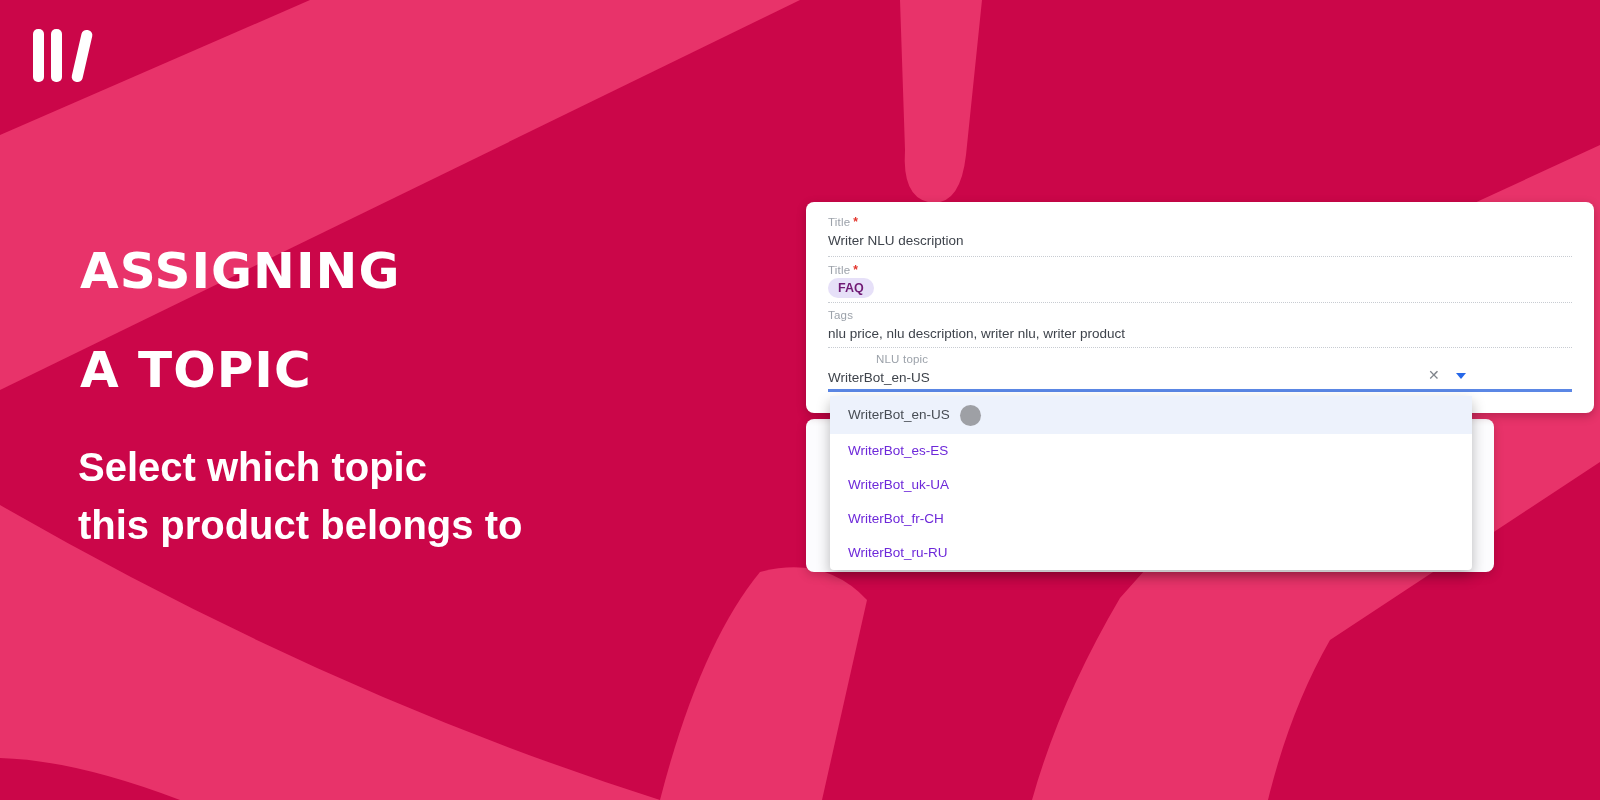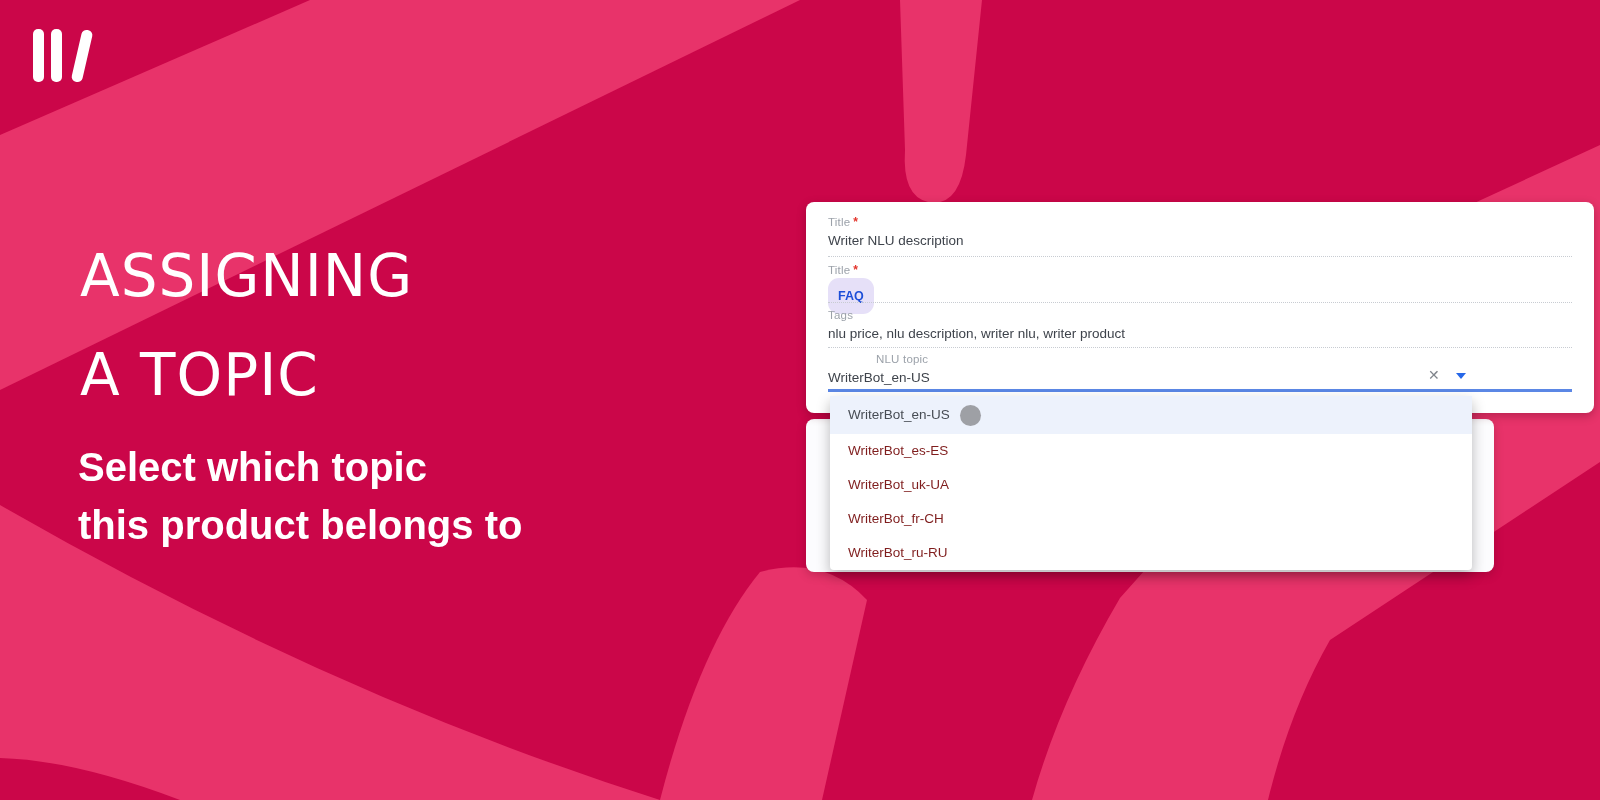--- a/index.html
+++ b/index.html
@@ -6,48 +6,48 @@
   .stage{position:relative;width:1600px;height:800px;overflow:hidden;font-family:"Liberation Sans",sans-serif;}
   .bg{position:absolute;left:0;top:0;width:1600px;height:800px;display:block;}
 
   
   .logo{position:absolute;left:33px;top:29px;display:flex;gap:7px;}
   .logo .bar{width:11px;height:53px;background:#ffffff;border-radius:5px;}
   .logo .bar.tilted{transform:rotate(13deg);transform-origin:50% 88%;margin-left:3px;}
 
   
   .headline{position:absolute;left:80px;top:188px;color:#fff;
-    font-family:"DejaVu Sans",sans-serif;font-weight:normal;font-size:58px;line-height:99px;letter-spacing:1px;}
+    font-family:"DejaVu Sans",sans-serif;font-weight:bold;font-size:50px;line-height:99px;letter-spacing:1px;}
   .headline span{display:block;}
   .subtitle{position:absolute;left:78px;top:398px;color:#fff;font-size:40px;line-height:58px;font-weight:700;}
   .subtitle span{display:block;}
 
   
   .main-card{position:absolute;left:806px;top:202px;width:788px;height:211px;background:#fff;
     border-radius:8px;box-shadow:0 3px 10px rgba(80,0,25,.32);z-index:2;}
   .panel2{position:absolute;left:806px;top:419px;width:688px;height:153px;background:#FCFCFE;
     border-radius:8px;box-shadow:0 3px 10px rgba(80,0,25,.25);z-index:1;}
 
   .f-label{position:absolute;left:22px;font-size:11.5px;color:#9CA2AA;letter-spacing:.2px;}
   .f-label .req{color:#E3352C;margin-left:3px;font-size:12px;font-weight:bold;}
   .f-value{position:absolute;left:22px;font-size:13.5px;color:#3E434B;}
   .divider{position:absolute;left:22px;right:22px;border-bottom:1px dotted #C8CCD2;height:0;}
 
-  .chip{position:absolute;left:22px;top:76px;height:20px;line-height:20px;padding:8px 10px;
-    background:#E6E0F8;color:#1d4ed8;font-size:12.5px;font-weight:bold;border-radius:11px;}
+  .chip{position:absolute;left:22px;top:76px;height:20px;line-height:20px;padding:0 10px;
+    background:#E6E0F8;color:#701a75;font-size:12.5px;font-weight:bold;border-radius:11px;}
 
   .nlu-underline{position:absolute;left:22px;right:22px;top:187px;height:3px;background:#5B87E5;}
   .clear-x{position:absolute;left:622px;top:165px;font-size:14px;color:#80858C;cursor:pointer;}
   .caret{position:absolute;left:650px;top:171px;width:0;height:0;cursor:pointer;
     border-left:5px solid transparent;border-right:5px solid transparent;border-top:6px solid #2667E8;}
 
   
   .dropdown{position:absolute;left:830px;top:396px;width:642px;height:174px;background:#fff;
     border-radius:0 0 4px 4px;box-shadow:0 6px 14px rgba(0,0,0,.28);z-index:5;overflow:hidden;}
-  .opt{height:34px;line-height:34px;padding-left:18px;font-size:13.5px;color:#7f1d1d;cursor:pointer;}
+  .opt{height:34px;line-height:34px;padding-left:18px;font-size:13.5px;color:#6d28d9;cursor:pointer;}
   .opt.selected{height:38px;background:#EDF2FC;color:#474C54;display:flex;align-items:center;line-height:38px;}
   .dot{display:inline-block;width:21px;height:21px;border-radius:50%;background:rgba(128,128,131,.72);margin-left:10px;}
 </style>
 </head>
 <body>
 
 <div class="stage">
 
   <svg class="bg" viewBox="0 0 1600 800" preserveAspectRatio="none" aria-hidden="true">
     <rect x="0" y="0" width="1600" height="800" fill="#CB0649"></rect>

